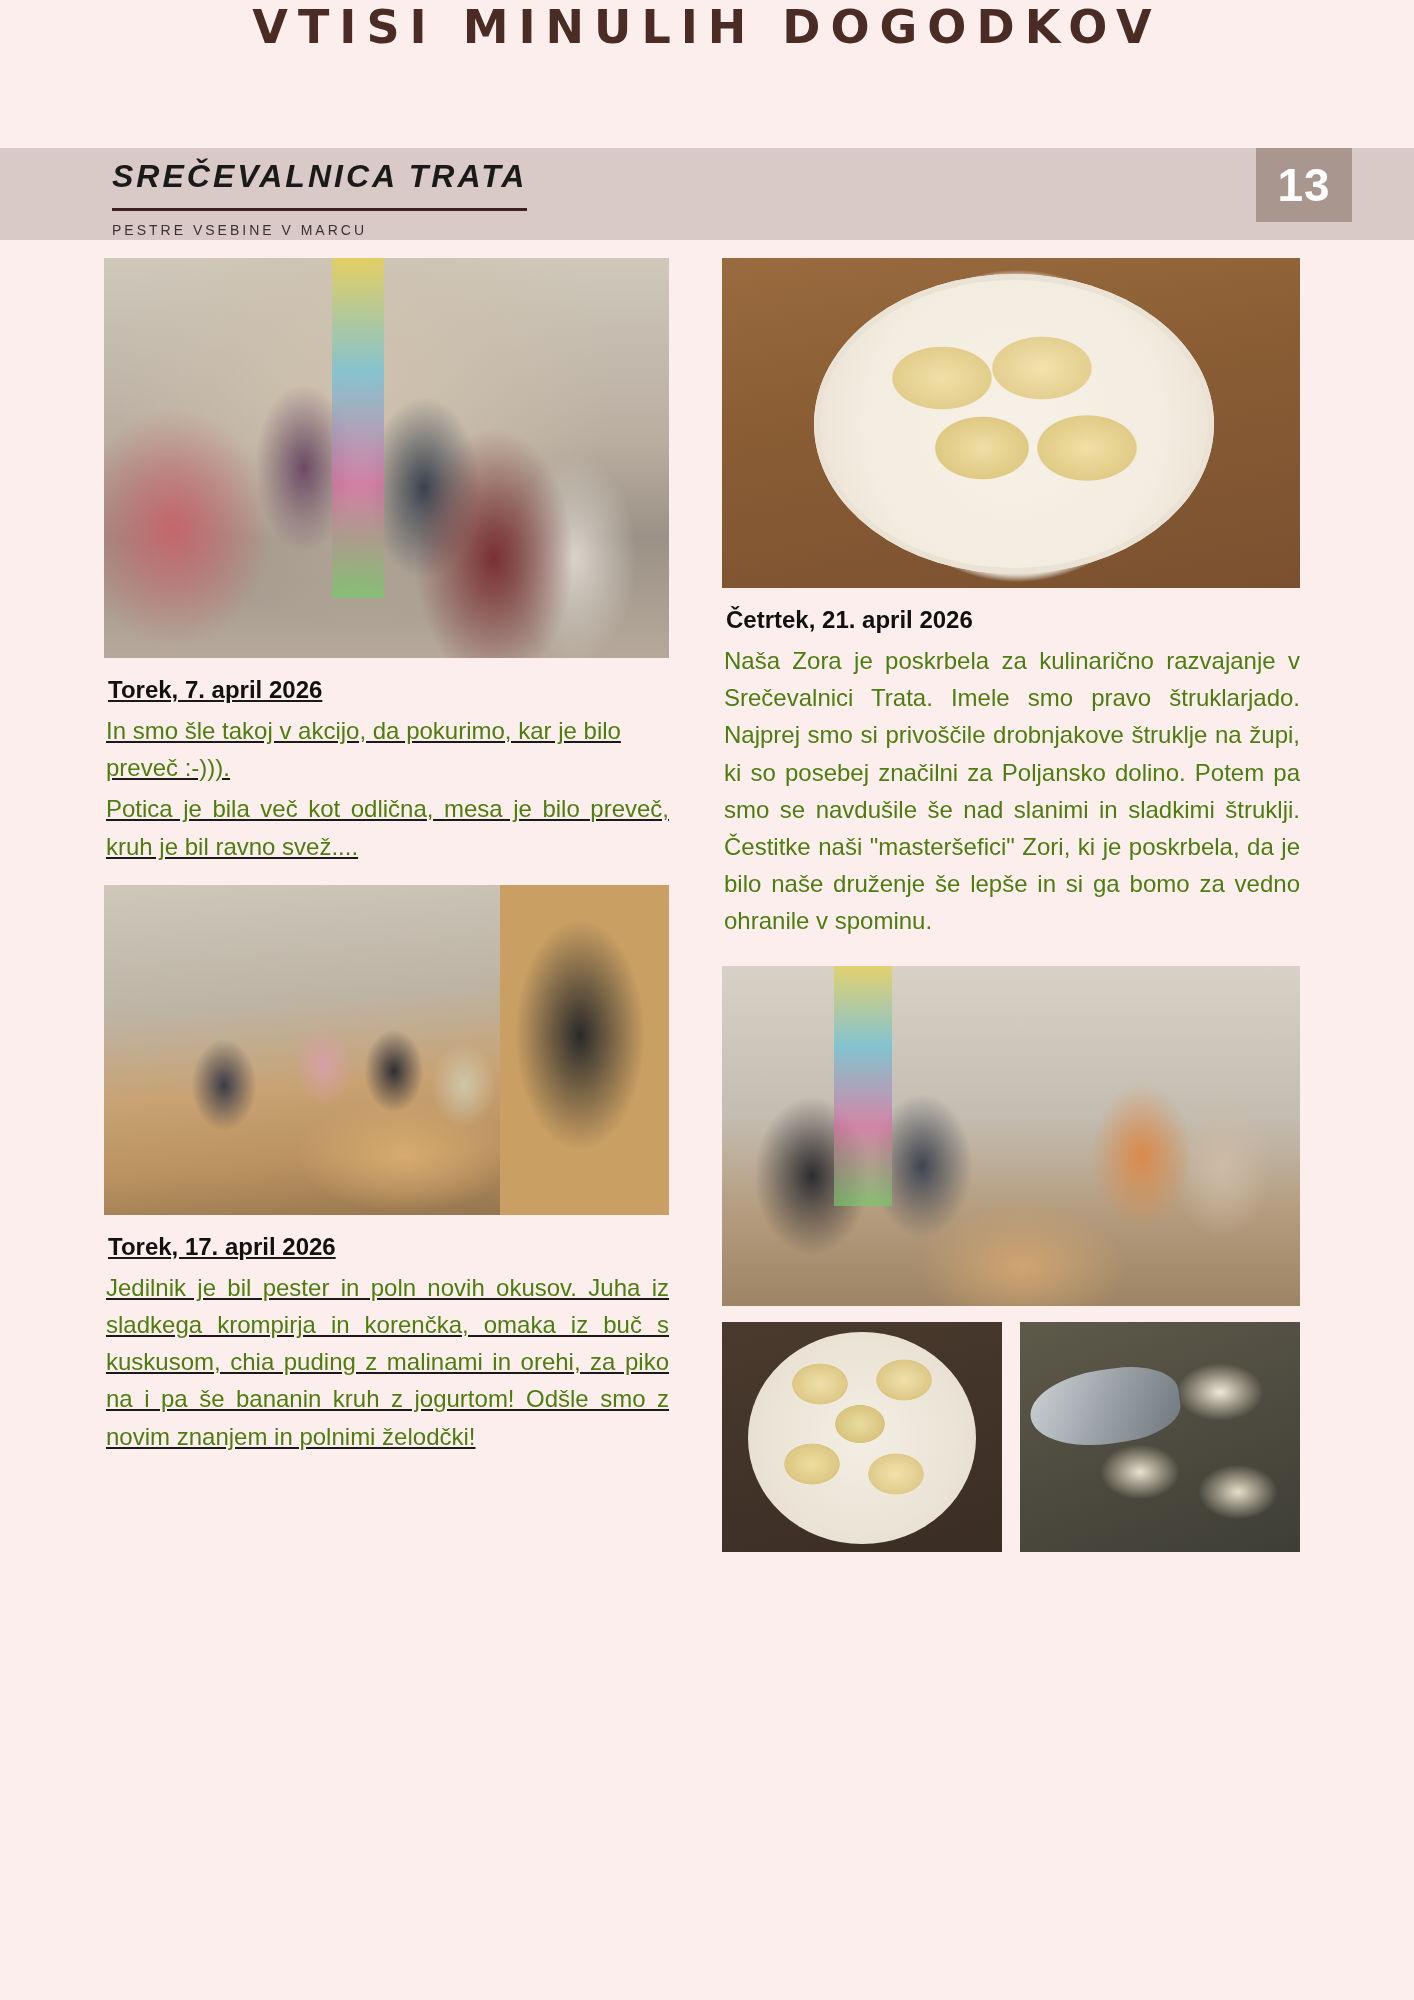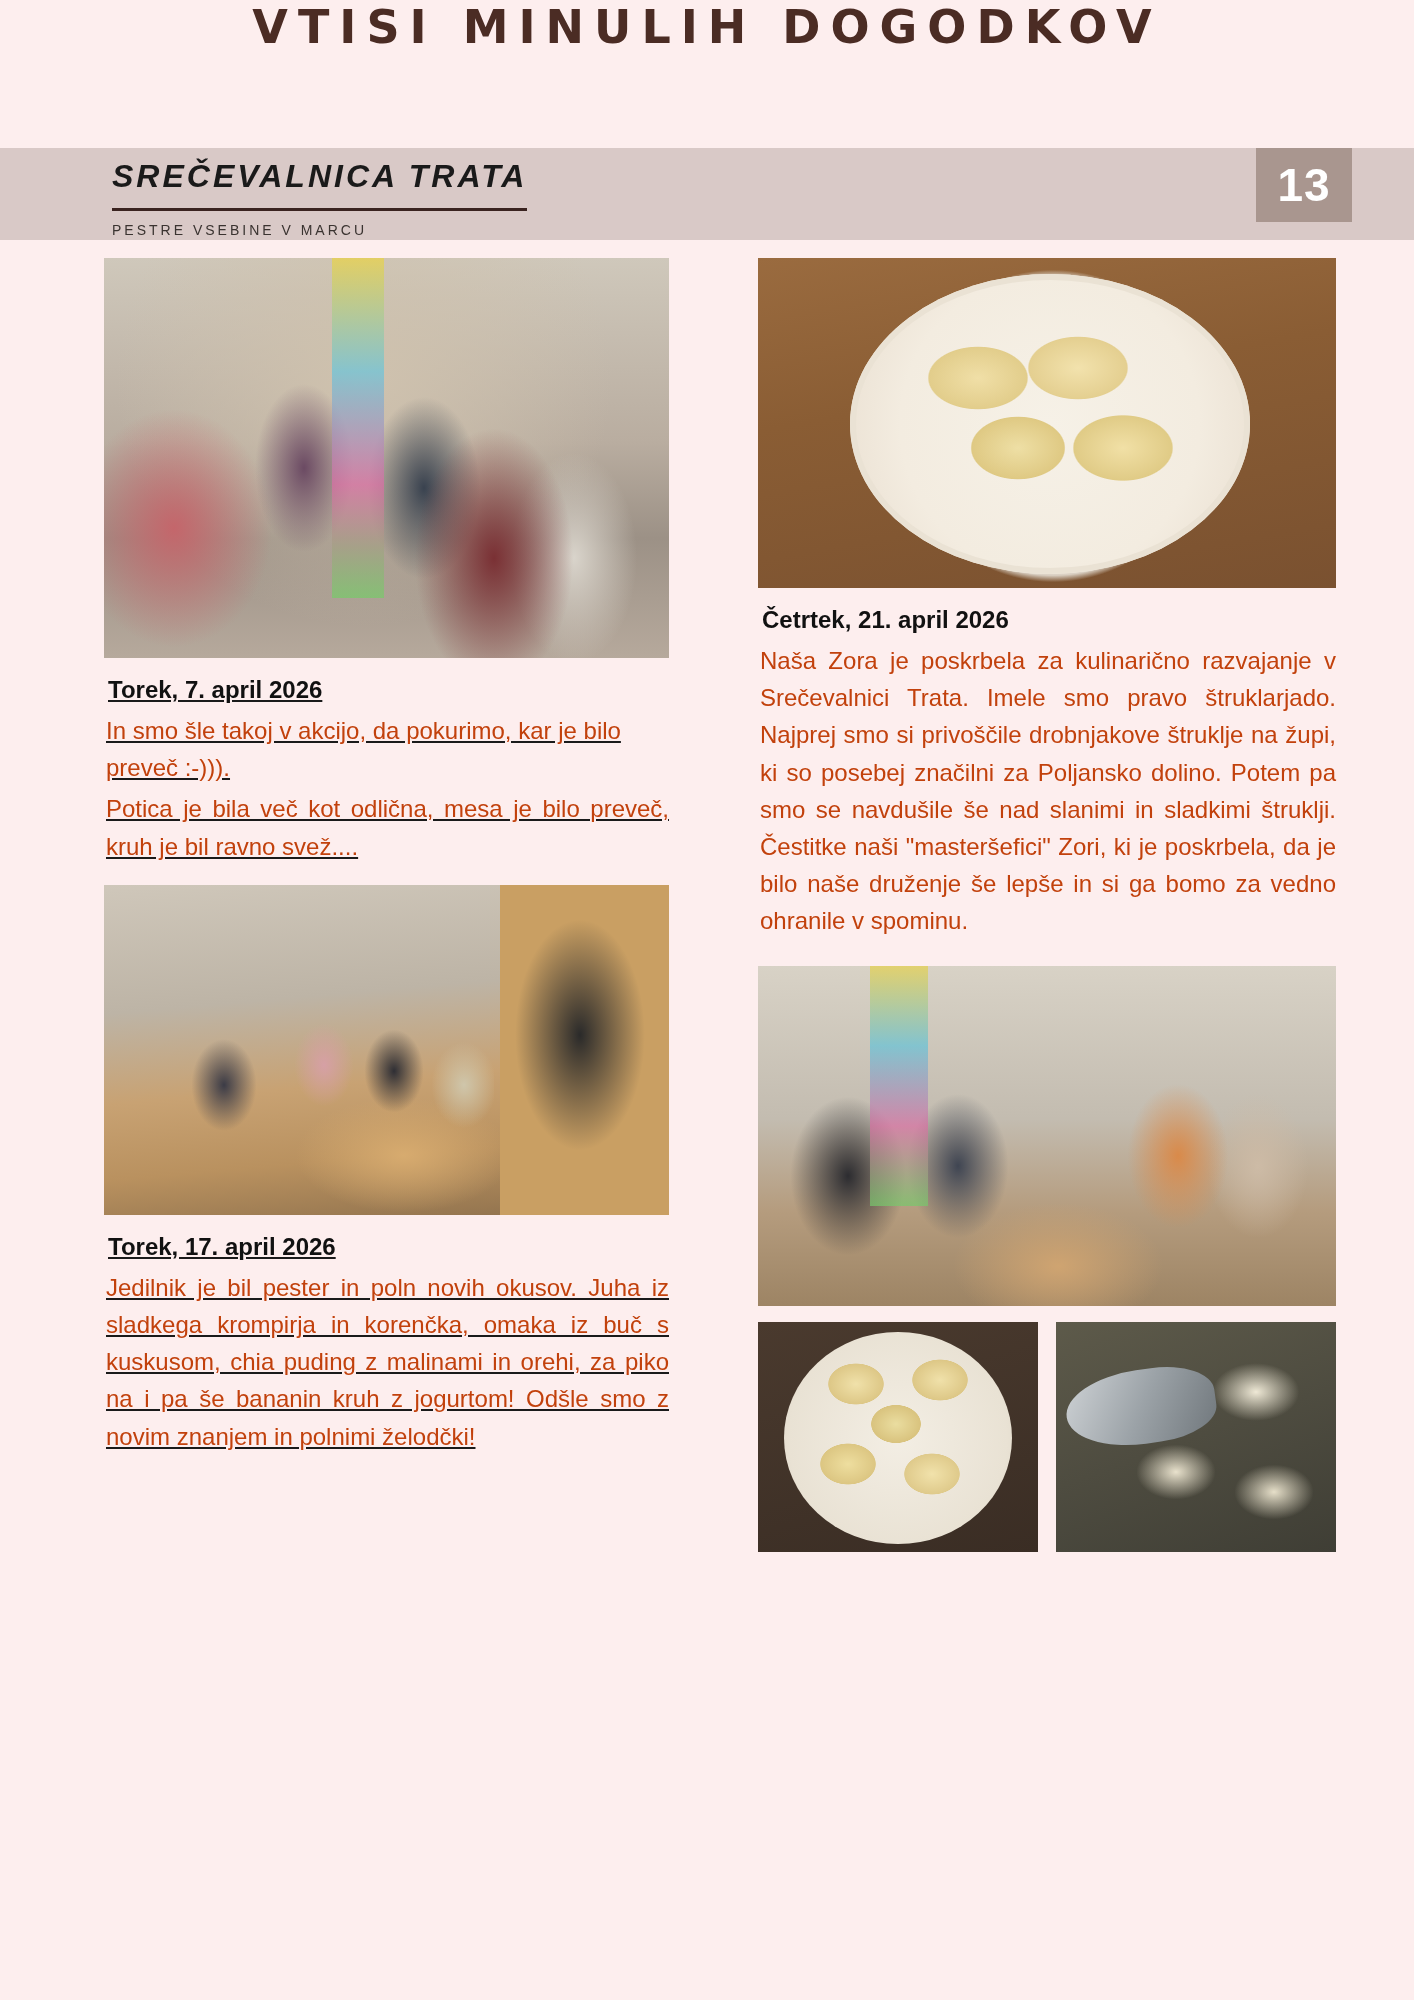--- a/index.html
+++ b/index.html
@@ -91,35 +91,34 @@
     left: 104px;
     top: 258px;
     width: 565px;
     text-decoration: underline;
   }
   .col-right {
     position: absolute;
     left: 722px;
     top: 258px;
     width: 578px;
-    margin-left: 36px;
   }
 
   .caption {
     font-size: 24px;
     font-weight: bold;
     margin: 18px 0 8px 4px;
     color: #111;
   }
 
   .body-text {
     font-size: 24px;
     line-height: 1.55;
     text-align: justify;
-    color: #c2410c;
+    color: #4d7c0f;
     margin: 0 0 4px 2px;
   }
   .body-text.lastline {
     text-align: left;
   }
 
   
   .photo {
     position: relative;
     overflow: hidden;

